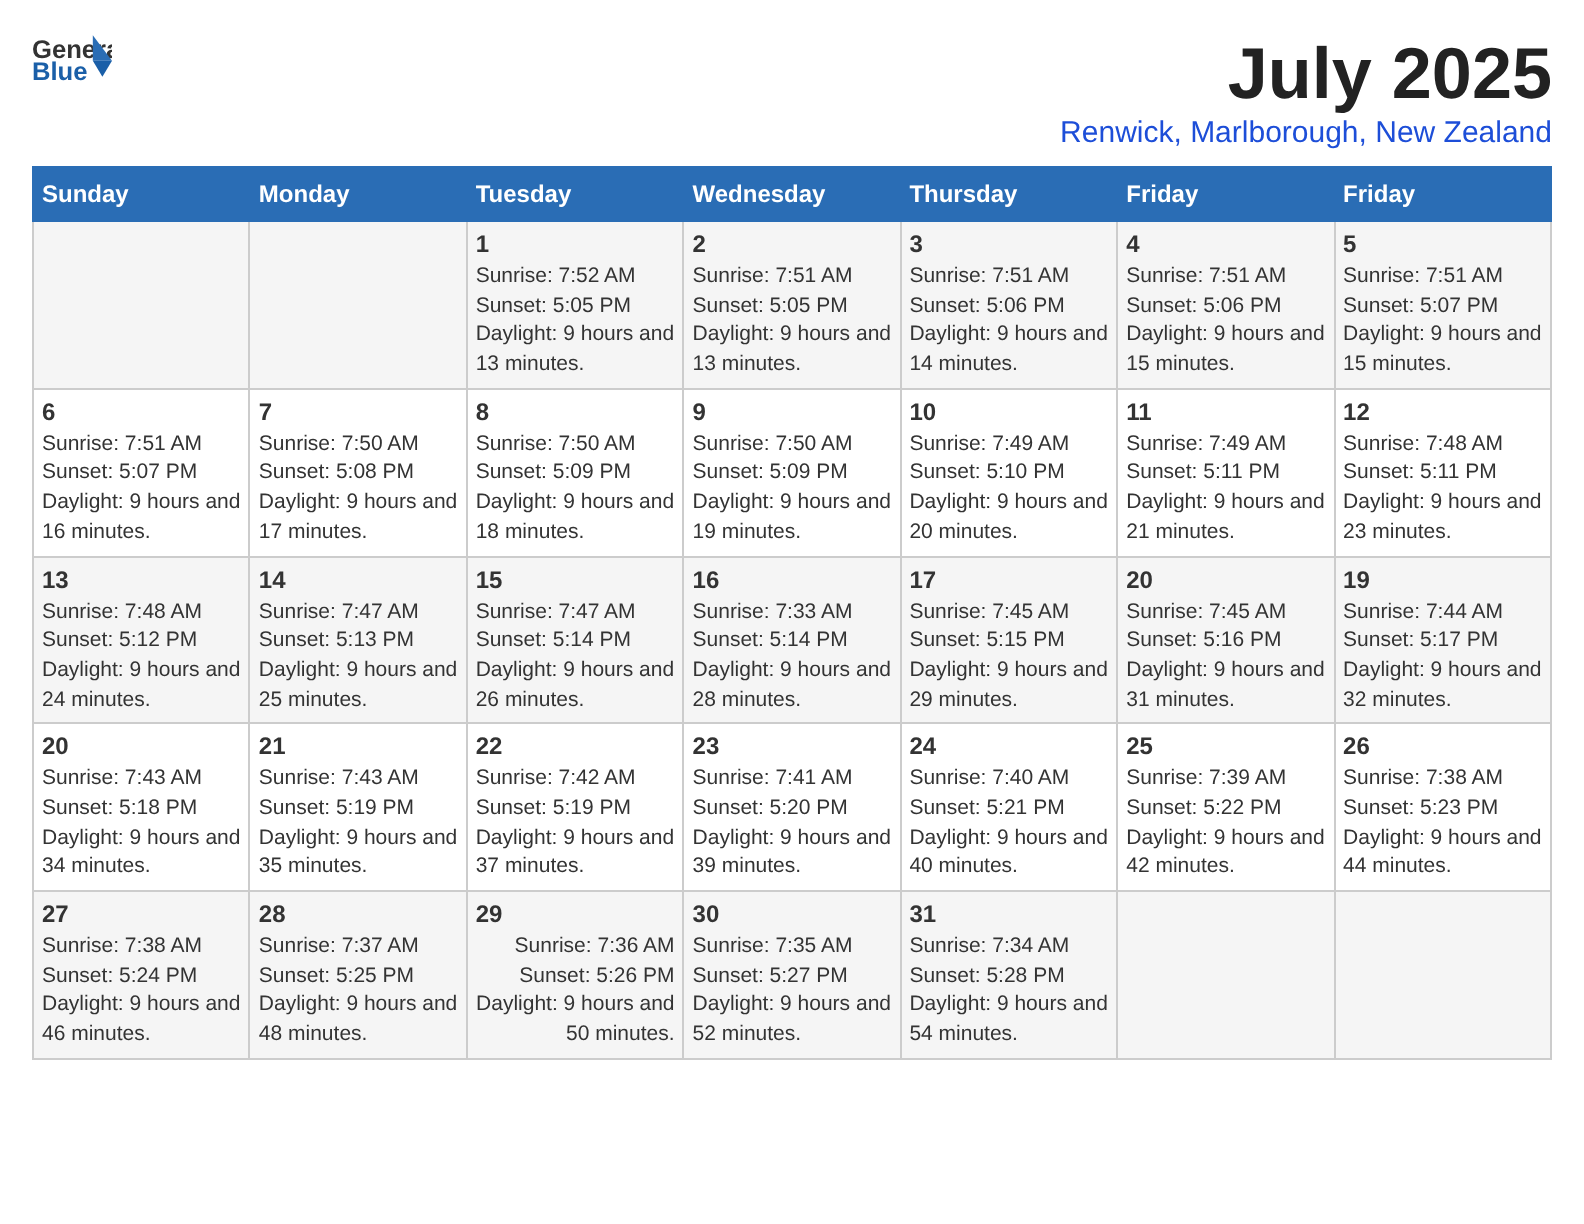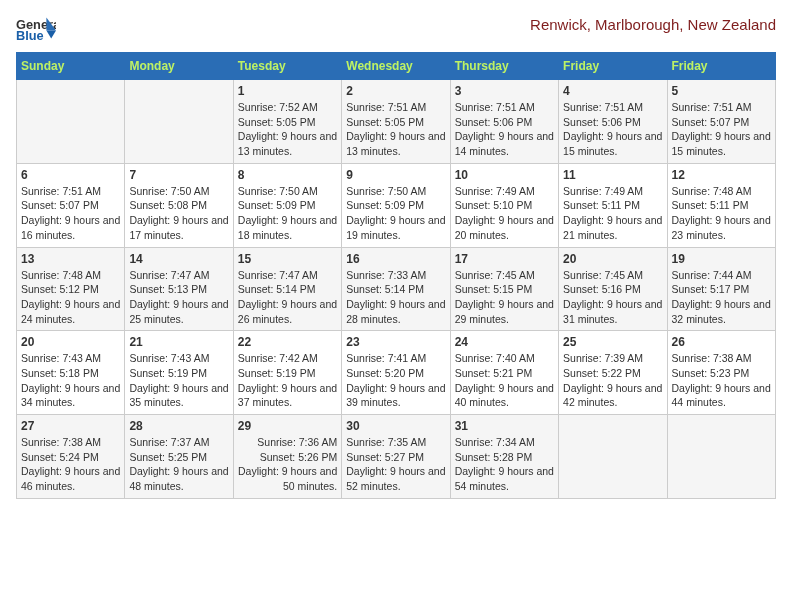--- a/index.html
+++ b/index.html
@@ -33,32 +33,32 @@
     .title-block {
       text-align: right;
     }
     .month-title {
       font-size: 36px;
       font-weight: bold;
       color: #222;
     }
     .location {
       font-size: 15px;
-      color: #7f1d1d;
+      color: #1d4ed8;
       font-weight: normal;
     }
     .calendar {
       width: 100%;
       border-collapse: collapse;
       border: 1px solid #ccc;
       font-size: 11px;
     }
     .calendar thead tr th {
       background-color: #2a6db5;
-      color: #bef264;
+      color: #ffffff;
       padding: 6px 4px;
       text-align: left;
       font-size: 12px;
       font-weight: bold;
       border: 1px solid #2a6db5;
     }
     .calendar tbody tr td {
       border: 1px solid #ccc;
       vertical-align: top;
       padding: 4px;
@@ -96,20 +96,21 @@
     <div class="logo-row">
       <svg class="logo-icon" viewBox="0 0 50 35" xmlns="http://www.w3.org/2000/svg">
         <text x="0" y="16" font-size="16" font-weight="bold" fill="#333">General</text>
         <text x="0" y="30" font-size="16" font-weight="bold" fill="#1a5fa8">Blue</text>
         <polygon points="38,2 50,18 38,18" fill="#2a6db5"></polygon>
         <polygon points="38,18 50,18 44,28" fill="#1a5fa8"></polygon>
       </svg>
     </div>
   </div>
   <div class="title-block">
+    <div class="month-title">July 2025</div>
     <div class="location">Renwick, Marlborough, New Zealand</div>
   </div>
 </div>
 
 <table class="calendar">
   <thead>
     <tr>
     <th>Sunday</th>
         <th>Monday</th>
         <th>Tuesday</th>

